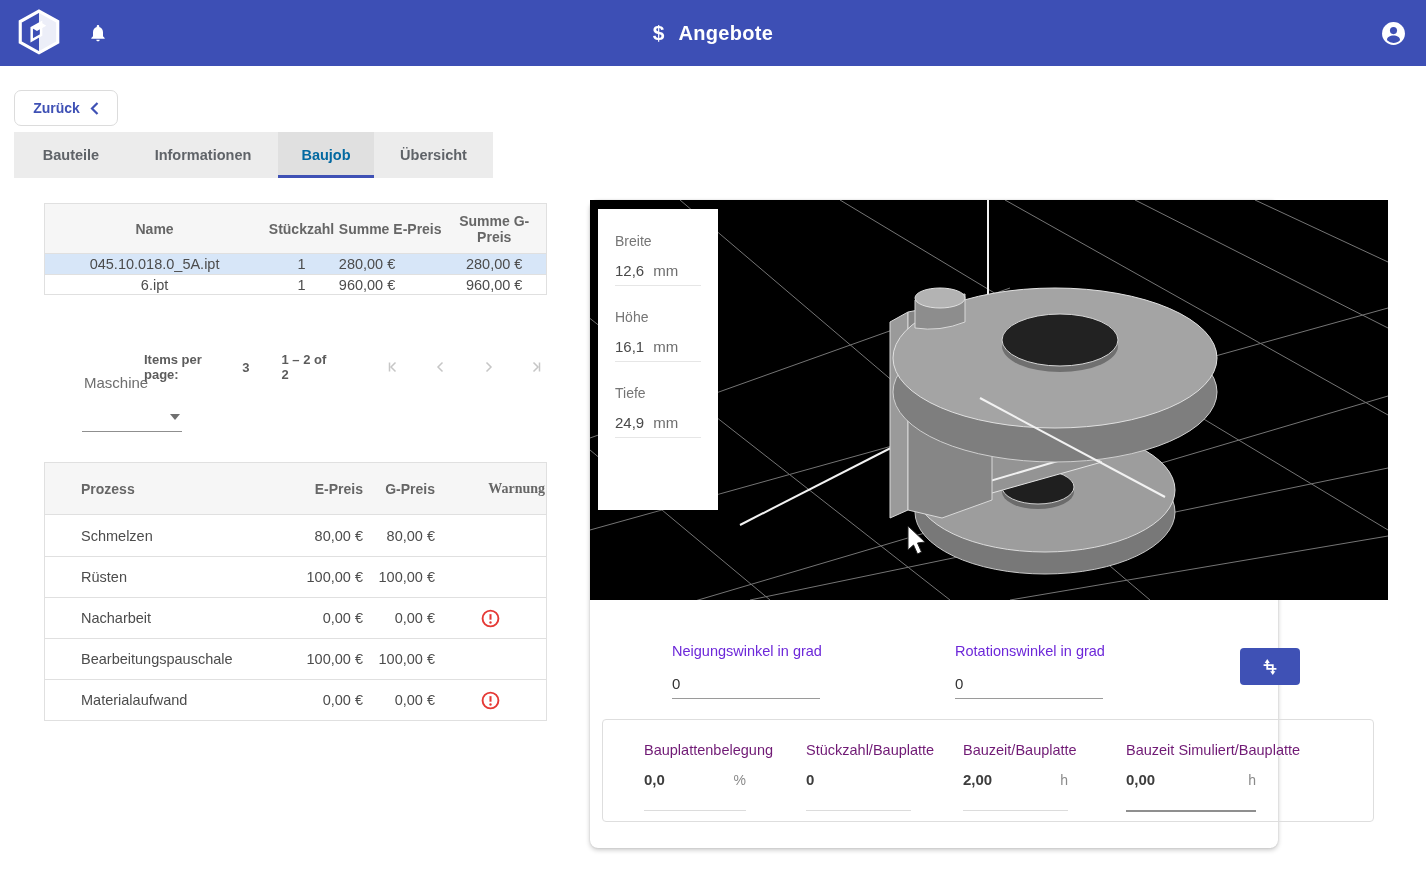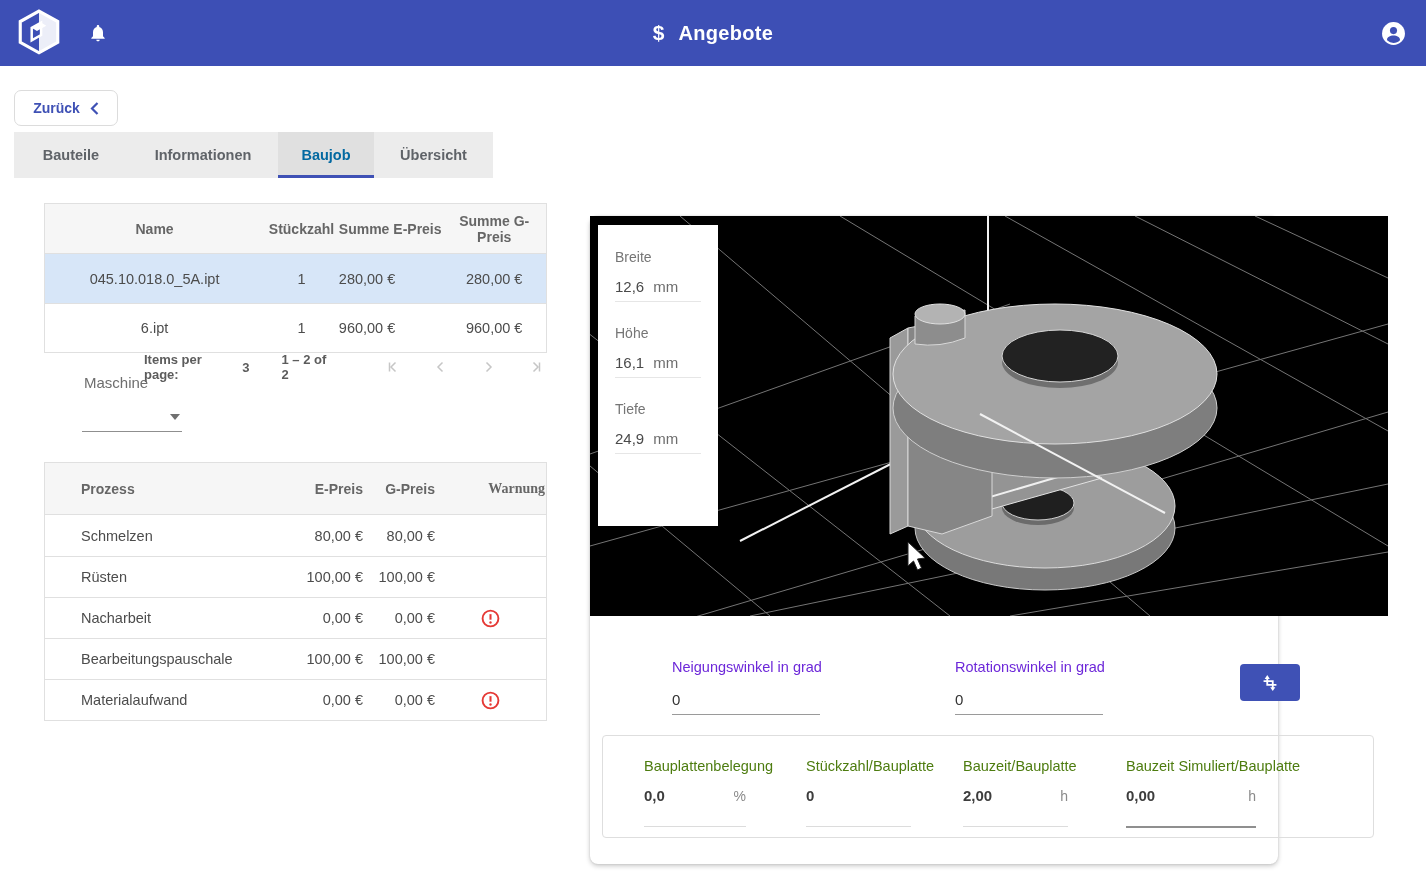--- a/index.html
+++ b/index.html
@@ -28,21 +28,21 @@
   .tab { height:46px; display:flex; align-items:center; justify-content:center;
          font-size:14.5px; font-weight:bold; color:#5f6368; cursor:pointer; position:relative; }
   .tab.t0 { width:150px; } .tab.t1 { width:114px; } .tab.t2 { width:96px; } .tab.t3 { width:119px; }
   .tab.active { background:#e0e0e0; color:#0369a1; }
   .tab.active::after { content:""; position:absolute; left:0; bottom:0; width:100%; height:3px; background:#3f51b5; }
 
   
   .ptable { position:absolute; left:44px; top:203px; width:503px; border:1px solid #e0e0e0; background:#fff; }
   .ptable .hrow { display:flex; height:50px; align-items:center; background:#f6f6f6;
                   border-bottom:1px solid #e0e0e0; color:#666; font-size:14px; font-weight:bold; }
-  .ptable .row { display:flex; height:49px; align-items:center; font-size:14.5px; color:#4c4c4c; }
+  .ptable .row { display:flex; height:20px; align-items:center; font-size:14.5px; color:#4c4c4c; }
   .ptable .row + .row { border-top:1px solid #e0e0e0; }
   .ptable .row.sel { background:#d7e6f8; }
   .c-name { width:220px; text-align:center; }
   .c-qty  { width:75px;  text-align:center; }
   .c-e    { width:104px; text-align:left; }
   .c-g    { width:104px; text-align:center; }
 
   
   .paginator { position:absolute; left:44px; top:352px; width:503px; height:30px;
                display:flex; align-items:center; font-size:13px; color:#5c5c5c; }
@@ -66,21 +66,21 @@
                   border-bottom:1px solid #e0e0e0; color:#666; font-size:14px; font-weight:bold; }
   .xtable .row { display:flex; height:41px; align-items:center; font-size:14.5px; color:#4c4c4c; }
   .xtable .row + .row { border-top:1px solid #e0e0e0; }
   .x-proc { width:200px; text-align:left; padding-left:36px; }
   .x-e { width:118px; text-align:right; }
   .x-g { width:72px; text-align:right; }
   .x-w { width:110px; display:flex; align-items:center; justify-content:center; }
   .x-w.hd { display:block; text-align:right;font-family:Liberation Serif, serif; }
 
   
-  .card { position:absolute; left:590px; top:216px; width:688px; height:648px; background:#fff;
+  .card { position:absolute; left:590px; top:200px; width:688px; height:648px; background:#fff;
           border-radius:8px; box-shadow:0 2px 5px rgba(0,0,0,.22), 0 0 2px rgba(0,0,0,.12); }
   .viewport { position:absolute; left:0; top:0; width:798px; height:400px; background:#000; }
 
   .dims { position:absolute; left:8px; top:9px; width:120px; height:301px; background:#fff;
           box-shadow:1px 1px 4px rgba(0,0,0,.25); padding:24px 0 0 17px; }
   .dim-group { margin-bottom:23px; }
   .dim-label { font-size:14px; color:#757575; }
   .dim-valrow { margin-top:13px; font-size:15px; color:#4a4a4a; width:86px;
                 border-bottom:1px solid #e6e6e6; padding-bottom:6px; display:flex; gap:9px; }
   .dim-unit { color:#6d6d6d; }
@@ -93,21 +93,21 @@
   .angle-input { margin-top:14px; width:148px; border:none; outline:none; border-bottom:1px solid #9a9a9a;
                  font-family:"Liberation Sans",sans-serif; font-size:15px; color:#333; padding:2px 0 6px 0; background:transparent; }
   .cropbtn { position:absolute; left:650px; top:448px; width:60px; height:37px; background:#3f51b5;
              border:none; border-radius:4px; display:flex; align-items:center; justify-content:center; cursor:pointer; }
 
   
   .statsbox { position:absolute; left:12px; top:519px; width:772px; height:103px;
               border:1px solid #dedede; border-radius:4px; }
   .stat { position:absolute; top:22px; }
   .stat.s0 { left:41px; }  .stat.s1 { left:203px; } .stat.s2 { left:360px; } .stat.s3 { left:523px; }
-  .stat-label { font-size:14.5px; color:#4d7c0f; white-space:nowrap; }
+  .stat-label { font-size:14.5px; color:#701a75; white-space:nowrap; }
   .stat-valrow { margin-top:13px; display:flex; justify-content:space-between; align-items:flex-end;
                  border-bottom:1px solid #dcdcdc; padding-bottom:22px; }
   .stat.s0 .stat-valrow { width:102px; } .stat.s1 .stat-valrow { width:105px; }
   .stat.s2 .stat-valrow { width:105px; } .stat.s3 .stat-valrow { width:130px; border-bottom:2px solid #8f8f8f; }
   .stat-value { font-size:15px; color:#3d3d3d; font-weight:bold; }
   .stat-unit { font-size:14px; color:#8a8a8a; }
 </style>
 </head>
 <body>
 

